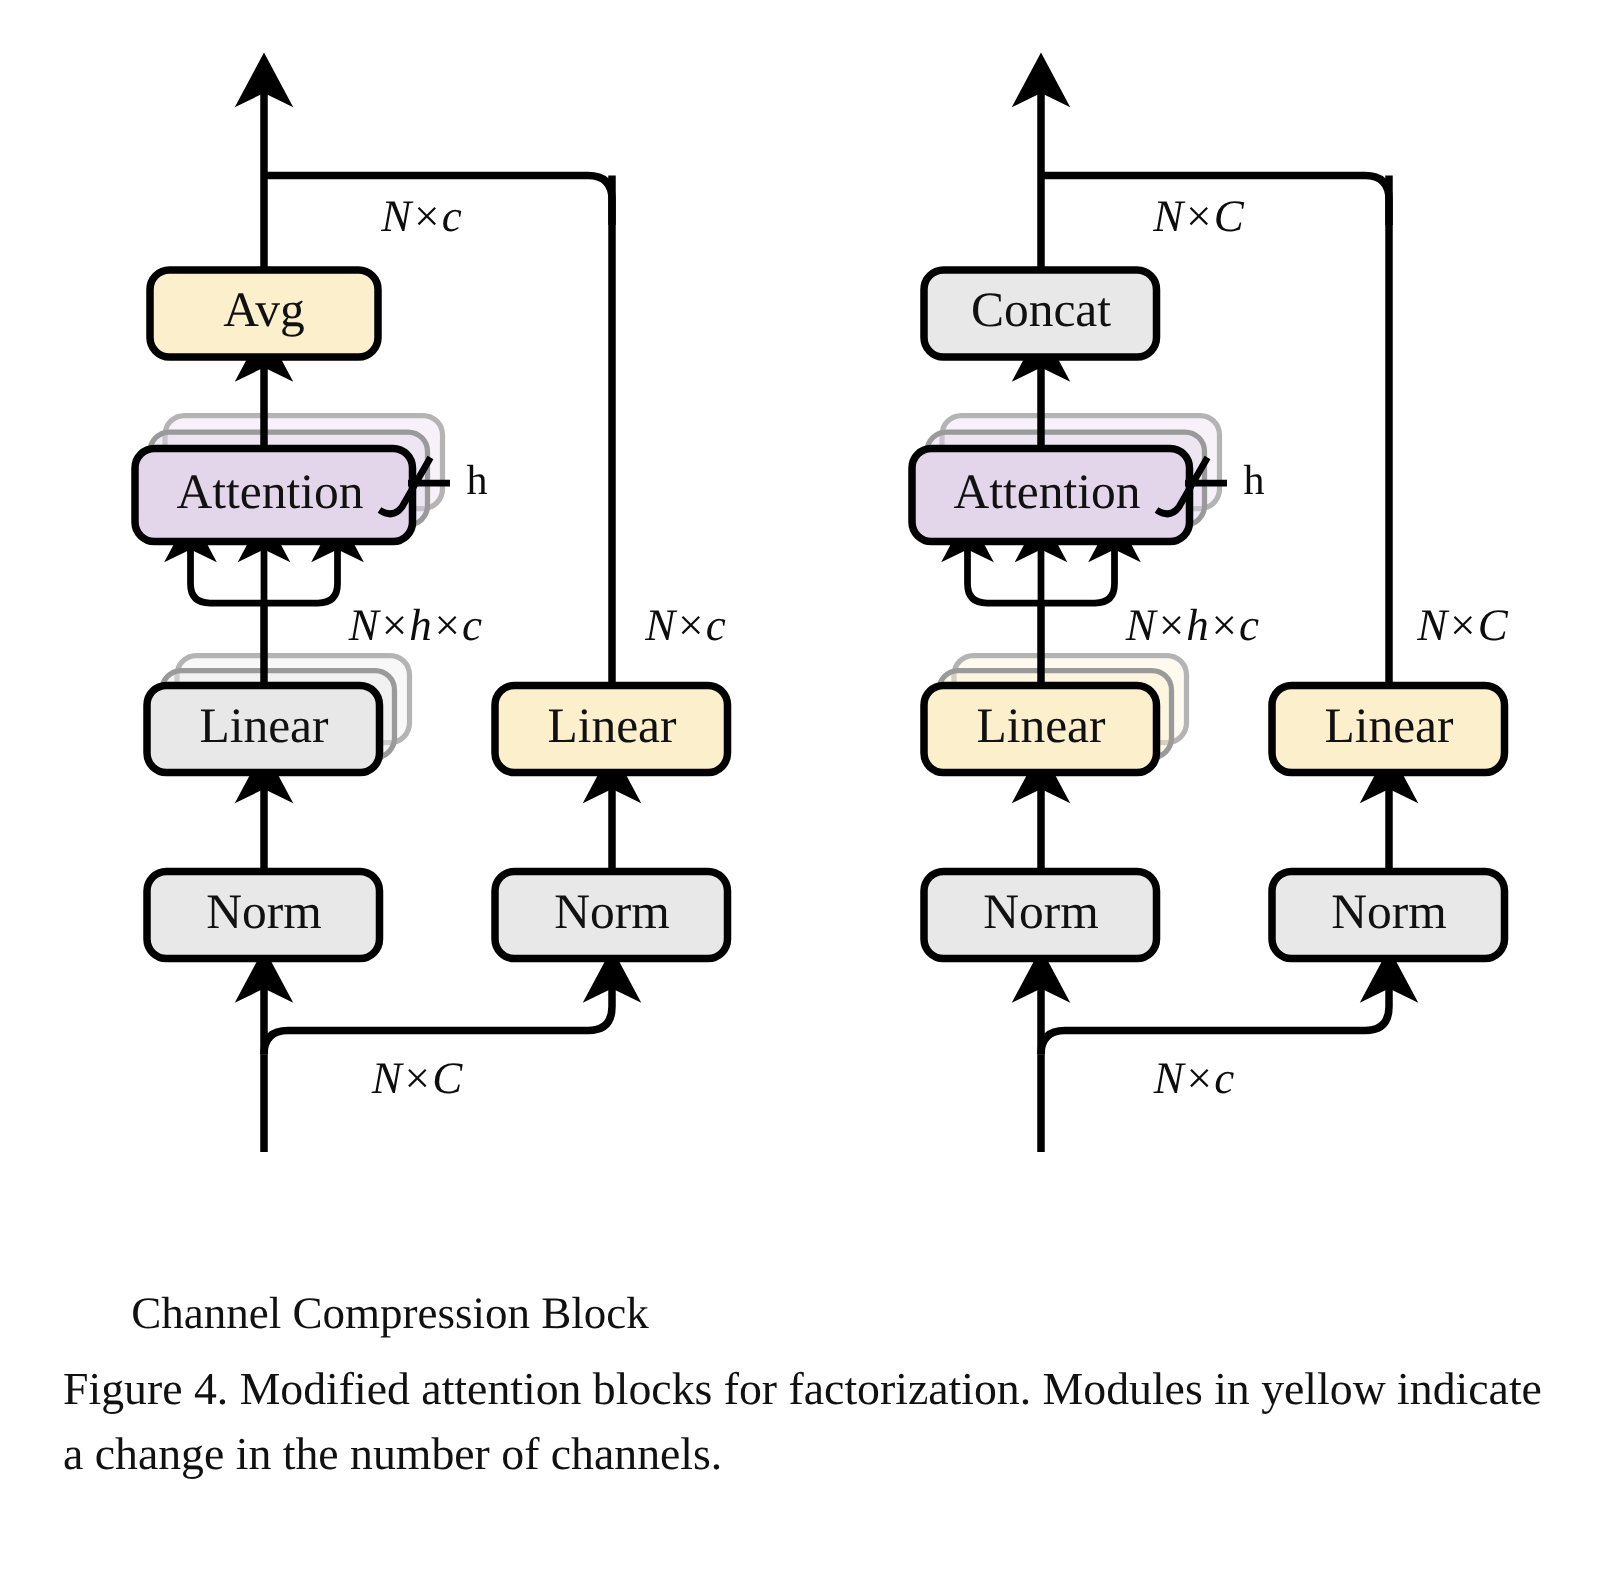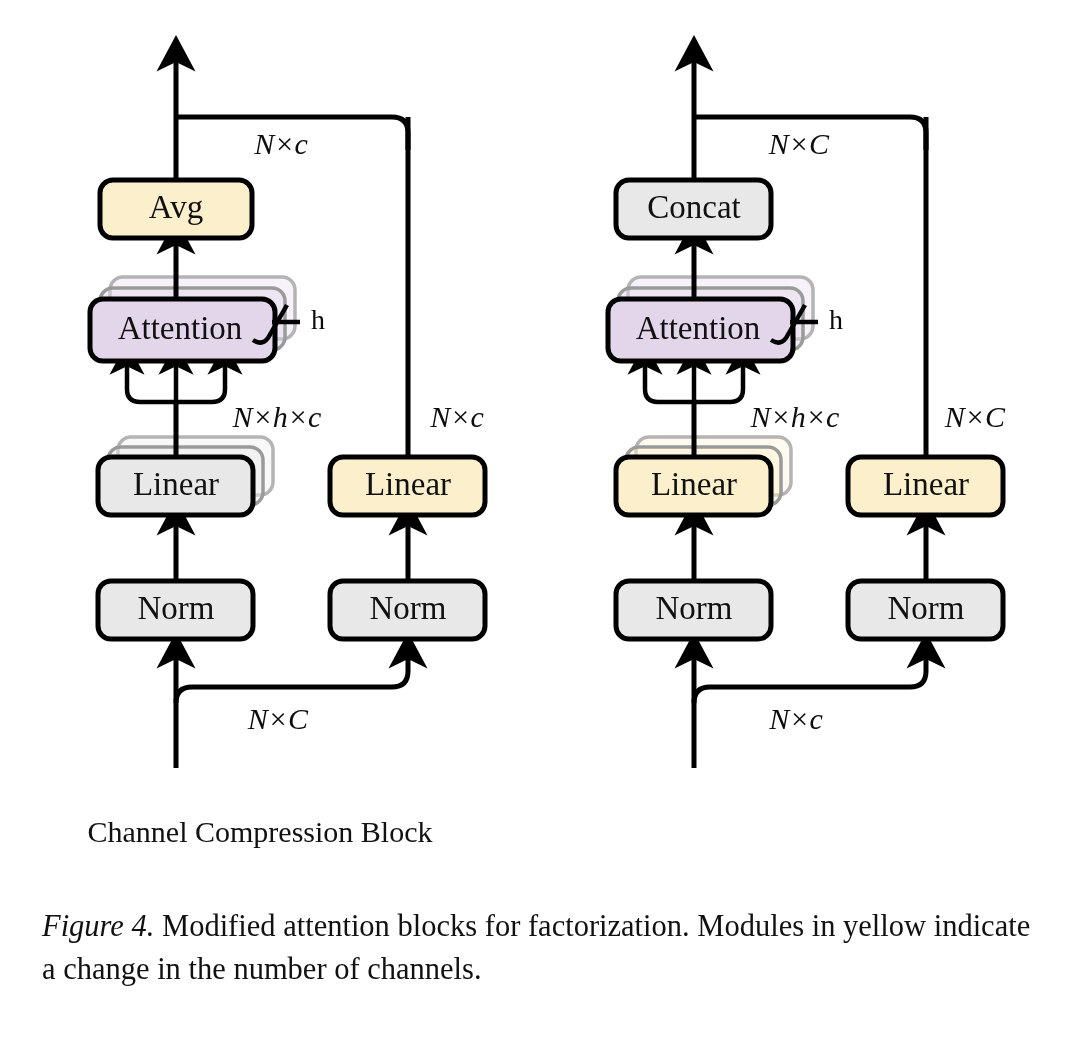--- a/index.html
+++ b/index.html
@@ -77,34 +77,33 @@
     stroke-width: 5;
   }
   .block-caption {
     position: absolute;
     font-family: "Liberation Serif", "DejaVu Serif", serif;
     font-size: 30px;
     color: #111111;
     text-align: center;
     white-space: nowrap;
   }
-  #caption-left { left: 0px; top: 815px; width: 520px; }
+  #caption-left { left: 0px; top: 859px; width: 520px; }
   #caption-right { left: 520px; top: 815px; width: 520px; }
   #figure-caption {
     position: absolute;
     left: 42px;
     top: 905px;
     width: 1000px;
     font-family: "Liberation Serif", "DejaVu Serif", serif;
     font-size: 30.5px;
     line-height: 1.42;
     color: #111111;
   }
   #figure-caption .fig-num {
-    font-style: italic;
   }
 </style>
 </head>
 <body>
 
 <div id="figure-root">
 
   <svg id="diagram" viewBox="0 0 1080 840">
     <defs>
       <marker id="arrowhead" markerWidth="9" markerHeight="9" refX="3.6" refY="4.5" orient="auto" markerUnits="strokeWidth">

